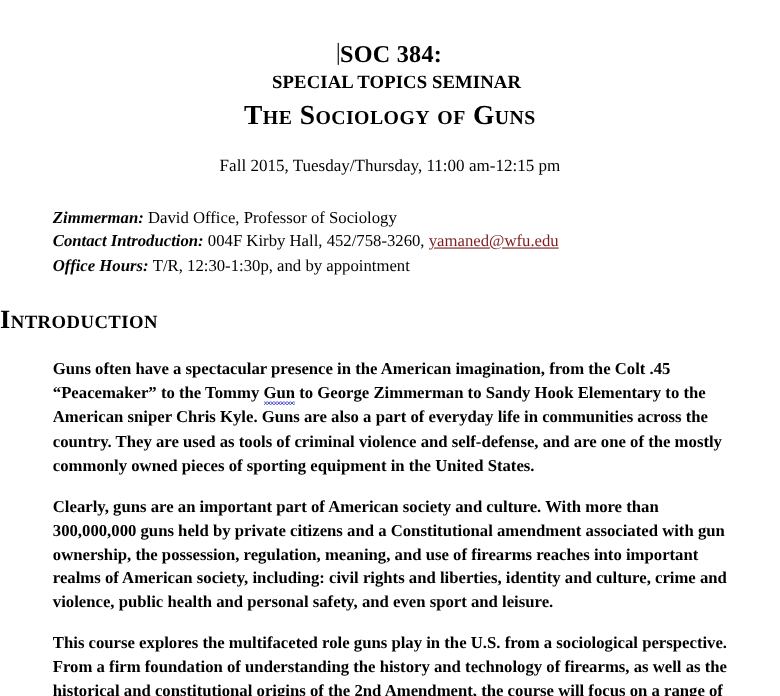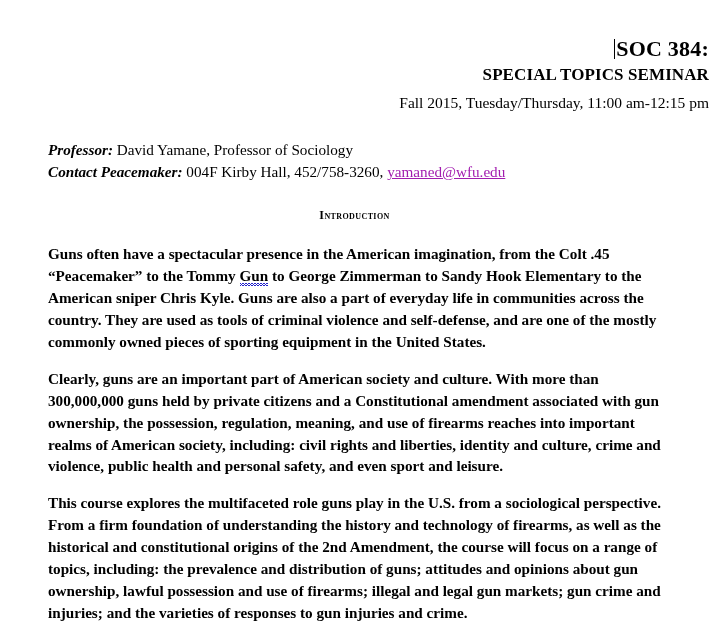--- a/index.html
+++ b/index.html
@@ -19,21 +19,21 @@
   .page {
     position: relative;
     width: 709px;
     height: 633px;
     box-sizing: border-box;
     padding: 0;
   }
 
   
   .title-block {
-    text-align: right;
+    text-align: center;
     padding-top: 36px;
   }
   .course-code {
     font-size: 22px;
     font-weight: bold;
     font-variant: small-caps;
     letter-spacing: 0.2px;
     line-height: 1.18;
     position: relative;
     display: inline-block;
@@ -59,45 +59,44 @@
     font-weight: bold;
     font-variant: small-caps;
     letter-spacing: 0.4px;
     line-height: 1.25;
     margin-top: 2px;
   }
   .meeting-line {
     font-size: 15.5px;
     font-weight: normal;
     line-height: 1.4;
-    margin-top: 4px;
+    margin-top: 19px;
   }
 
   
   .info-block {
     margin: 26px 0 0 48px;
     font-size: 15.2px;
     line-height: 1.42;
   }
   .info-line {
     white-space: nowrap;
   }
   .info-label {
     font-weight: bold;
     font-style: italic;
   }
   a.email-link {
-    color: #a21caf;
+    color: #7f1d1d;
     text-decoration: underline;
   }
 
   
   .section-heading {
-    text-align: center;
-    font-size: 12px;
+    font-size: 24px;
     font-weight: bold;
     font-variant: small-caps;
     letter-spacing: 0.4px;
     margin-top: 26px;
   }
 
   
   .body-block {
     margin: 20px 48px 0 48px;
     font-size: 15.2px;
@@ -134,29 +133,33 @@
 </head>
 <body>
 
 <div class="page">
 
   <div class="title-block">
     <div>
       <span class="course-code"><span class="caret"></span><span>SOC 384:</span></span>
     </div>
     <div class="seminar-line">SPECIAL TOPICS SEMINAR</div>
+    <div class="main-title">The Sociology of Guns</div>
     <div class="meeting-line">Fall 2015, Tuesday/Thursday, 11:00 am-12:15 pm</div>
   </div>
 
   <div class="info-block">
     <div class="info-line">
-      <span class="info-label">Professor:</span><span>&nbsp;</span><span>David Yamane, Professor of Sociology</span>
+      <span class="info-label">Zimmerman:</span><span>&nbsp;</span><span>David Office, Professor of Sociology</span>
     </div>
     <div class="info-line">
-      <span class="info-label">Contact Peacemaker:</span><span>&nbsp;</span><span>004F Kirby Hall, 452/758-3260, </span><a class="email-link" href="#">yamaned@wfu.edu</a>
+      <span class="info-label">Contact Introduction:</span><span>&nbsp;</span><span>004F Kirby Hall, 452/758-3260, </span><a class="email-link" href="#">yamaned@wfu.edu</a>
+    </div>
+    <div class="info-line">
+      <span class="info-label">Office Hours:</span><span>&nbsp;</span><span>T/R, 12:30-1:30p, and by appointment</span>
     </div>
   </div>
 
   <div class="section-heading">Introduction</div>
 
   <div class="body-block">
     <p><span>Guns often have a spectacular presence in the American imagination, from the Colt .45 “Peacemaker” to the Tommy </span><span class="misspelled">Gun</span><span> to George Zimmerman to Sandy Hook Elementary to the American sniper Chris Kyle. Guns are also a part of everyday life in communities across the country. They are used as tools of criminal violence and self-defense, and are one of the mostly commonly owned pieces of sporting equipment in the United States.</span></p>
     <p>Clearly, guns are an important part of American society and culture. With more than 300,000,000 guns held by private citizens and a Constitutional amendment associated with gun ownership, the possession, regulation, meaning, and use of firearms reaches into important realms of American society, including: civil rights and liberties, identity and culture, crime and violence, public health and personal safety, and even sport and leisure.</p>
     <p>This course explores the multifaceted role guns play in the U.S. from a sociological perspective. From a firm foundation of understanding the history and technology of firearms, as well as the historical and constitutional origins of the 2nd Amendment, the course will focus on a range of topics, including: the prevalence and distribution of guns; attitudes and opinions about gun ownership, lawful possession and use of firearms; illegal and legal gun markets; gun crime and injuries; and the varieties of responses to gun injuries and crime.</p>
   </div>

